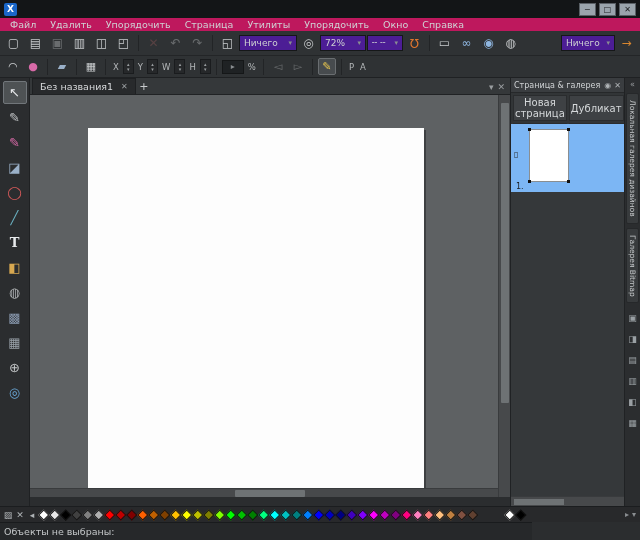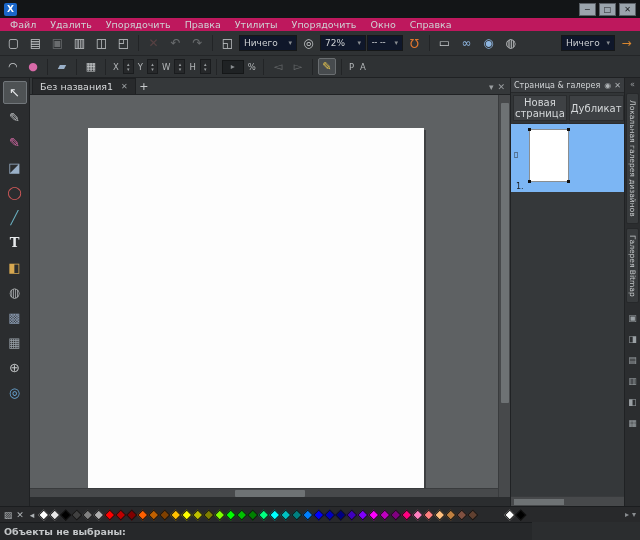--- a/index.html
+++ b/index.html
@@ -21,21 +21,21 @@
   
   #toolbar1 { left:0; top:31px; width:640px; height:25px; background:#2f3234; border-bottom:1px solid #232527; display:flex; align-items:center; padding:0 3px; gap:1px; }
   #toolbar2 { left:0; top:56px; width:640px; height:22px; background:#2f3234; border-bottom:1px solid #1f2123; display:flex; align-items:center; padding:0 4px; gap:2px; }
   .tbicon { width:21px; height:20px; display:flex; align-items:center; justify-content:center; font-size:12px; color:#c8cbcd; flex:0 0 auto; }
   #toolbar2 .tbicon { width:18px; height:17px; font-size:11px; }
   .tbicon.dis { opacity:0.38; }
   .tbicon.flip { transform:rotate(180deg); }
   .tbicon.selicon { background:#474b4e; border:1px solid #6a6e71; border-radius:2px; }
   .sep { width:1px; height:16px; background:#222426; margin:0 3px; flex:0 0 auto; }
   .spacer { flex:1 1 auto; }
-  .combo { height:16px; background:#0f172a; border:1px solid #151718; color:#cdd0d2; font-size:9px; display:flex; align-items:center; padding:0 4px; gap:3px; flex:0 0 auto; }
+  .combo { height:16px; background:#4c1d95; border:1px solid #151718; color:#cdd0d2; font-size:9px; display:flex; align-items:center; padding:0 4px; gap:3px; flex:0 0 auto; }
   .clabel { flex:1; overflow:hidden; white-space:nowrap; }
   .carrow { font-size:7px; color:#8a8e91; }
   .t2label { font-size:8.5px; color:#b4b7b9; padding:0 2px; flex:0 0 auto; }
   .stepper { width:11px; height:15px; display:flex; flex-direction:column; align-items:center; justify-content:center; background:#26282a; border:1px solid #1a1c1e; flex:0 0 auto; }
   .stp { font-size:5px; line-height:5px; color:#9a9ea1; }
   .t2field { width:22px; height:14px; background:#1f2224; border:1px solid #151718; color:#8a8e91; font-size:8px; display:flex; align-items:center; justify-content:center; flex:0 0 auto; }
 
   
   #toolbox { left:0; top:78px; width:30px; height:428px; background:#2b2d2f; border-right:1px solid #1f2123; display:flex; flex-direction:column; align-items:center; padding-top:3px; gap:2px; }
   .tool { width:24px; height:23px; display:flex; align-items:center; justify-content:center; font-size:13px; border-radius:2px; flex:0 0 auto; }
@@ -83,40 +83,40 @@
   
   #palettebar { left:0; top:506px; width:640px; height:16px; background:#28292b; border-top:1px solid #1b1d1f; display:flex; align-items:center; padding:0 2px; }
   .palicon { width:12px; height:14px; display:flex; align-items:center; justify-content:center; font-size:9px; color:#aeb2b5; flex:0 0 auto; }
   .sw { width:11px; height:14px; display:flex; align-items:center; justify-content:center; flex:0 0 auto; }
   .diamond { width:7.5px; height:7.5px; transform:rotate(45deg); border:1px solid #141414; }
   .pal-gap { width:26px; flex:0 0 auto; }
   #pal-right { margin-left:auto; display:flex; gap:3px; padding-right:2px; }
   #pal-right span { font-size:8px; color:#8a8e91; }
 
   
-  #statusbar { left:0; top:522px; width:532px; height:18px; background:#26282a; border-top:1px solid #191b1d; display:flex; align-items:center; padding:0 4px;font-weight:bold; }
+  #statusbar { left:0; top:522px; width:532px; height:18px; background:#26282a; border-top:1px solid #191b1d; display:flex; align-items:center; padding:0 4px; }
   #status-text { color:#c4c7c9; font-size:9.5px; }
 </style>
 </head>
 <body>
 
 <div id="titlebar" class="abs">
   <div id="app-logo">X</div>
   <div id="win-controls">
     <span class="winbtn">─</span>
     <span class="winbtn">□</span>
     <span class="winbtn">✕</span>
   </div>
 </div>
 
 <div id="menubar" class="abs">
     <span class="menuitem">Файл</span>
     <span class="menuitem">Удалить</span>
     <span class="menuitem">Упорядочить</span>
-    <span class="menuitem">Правка</span>
+    <span class="menuitem">Страница</span>
     <span class="menuitem">Утилиты</span>
     <span class="menuitem">Упорядочить</span>
     <span class="menuitem">Окно</span>
     <span class="menuitem">Справка</span>
   </div>
 
 <div id="toolbar1" class="abs">
     <span class="tbicon">▢</span>
     <span class="tbicon">▤</span>
     <span class="tbicon dis">▣</span>

